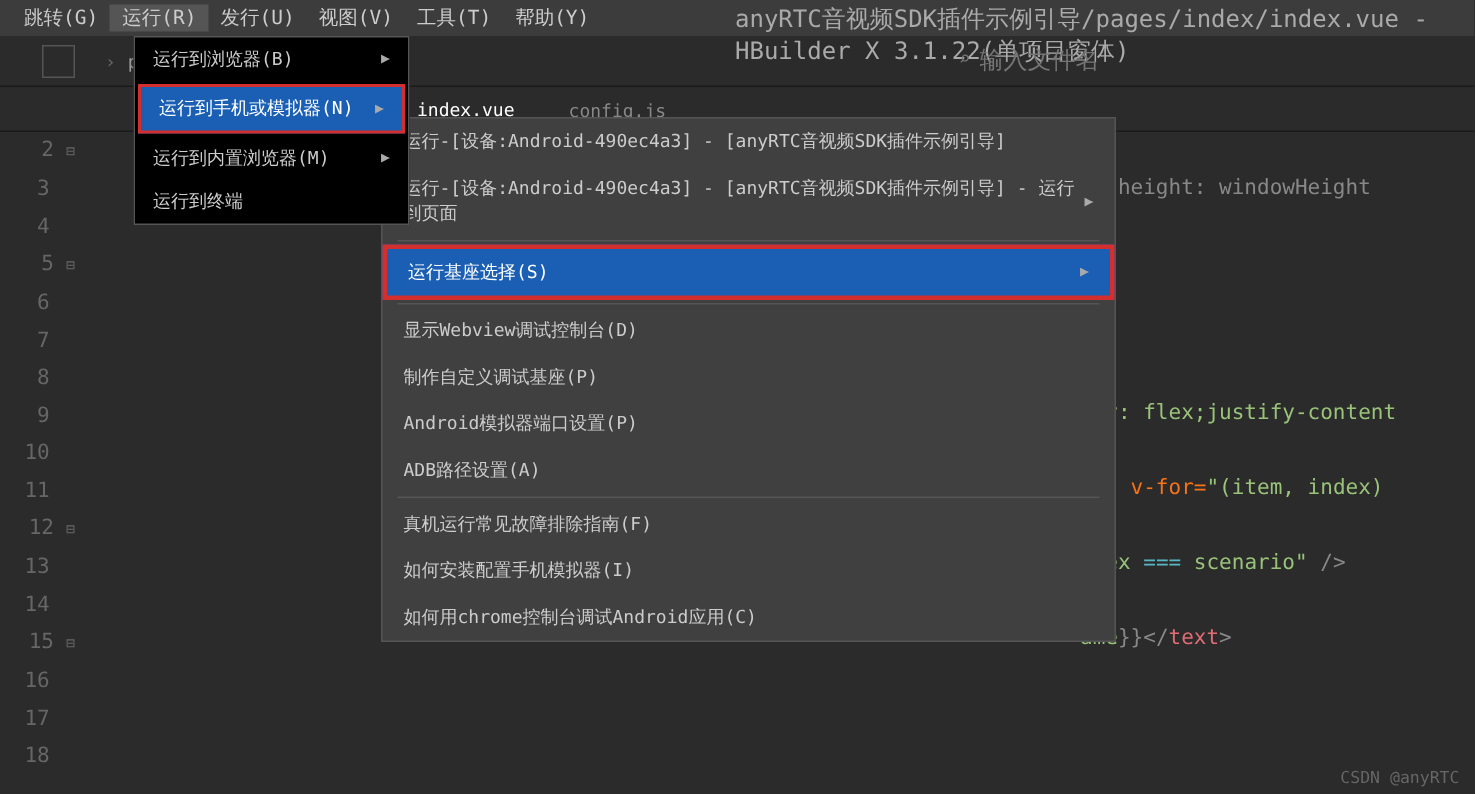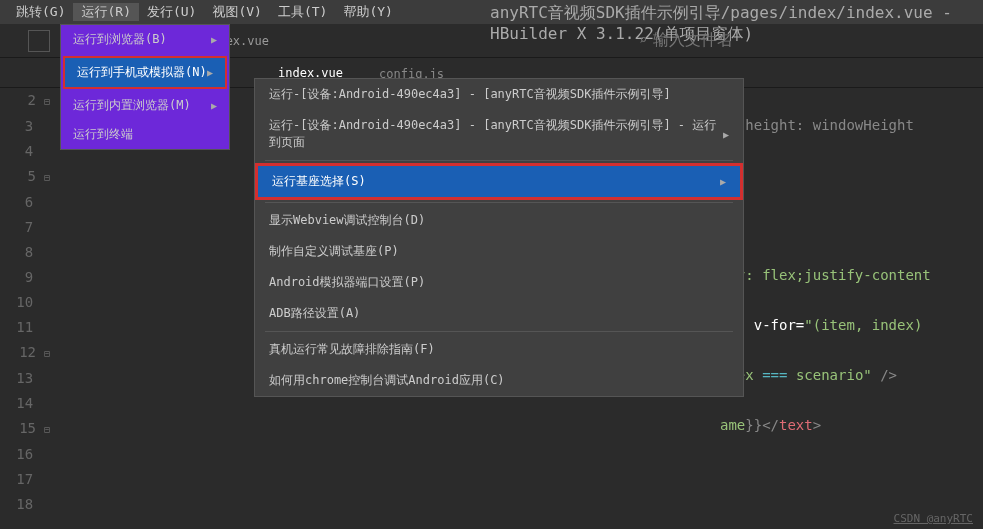--- a/index.html
+++ b/index.html
@@ -16,33 +16,33 @@
 .searchbox{position:absolute;right:120px;top:30px;display:flex;align-items:center;color:#777;}
 .searchbox input{background:transparent;border:none;color:#fde047;margin-left:6px;outline:none;font-size:16px;}
 .tabs{height:30px;background:#2b2b2b;display:flex;align-items:flex-end;padding-left:260px;border-bottom:1px solid #1a1a1a;}
 .tab{padding:6px 18px;color:#888;font-size:12px;}
 .tab.active{color:#fff;border-bottom:1px solid #7cb342;}
 .editor{position:absolute;top:88px;left:0;right:0;bottom:0;display:flex;}
 .gutter{width:60px;text-align:right;padding-right:10px;color:#666;font-family:Consolas,monospace;font-size:14px;line-height:25px;user-select:none;}
 .gutter .fold{display:inline-block;width:10px;color:#666;font-size:10px;margin-left:4px;}
 .code{flex:1;font-family:Consolas,monospace;font-size:14px;line-height:25px;white-space:pre;}
 .tag{color:#e06c75;}
-.attr{color:#ffffff;}
+.attr{color:#f97316;}
 .str{color:#98c379;}
 .op{color:#56b6c2;}
 .punc{color:#888;}
-.dropdown1{position:absolute;top:24px;left:60px;width:170px;background:#6d28d9;border:1px solid #555;z-index:10;}
+.dropdown1{position:absolute;top:24px;left:89px;width:184px;background:#000000;border:1px solid #555;z-index:10;}
 .dropdown1 .item{padding:6px 12px;color:#ccc;display:flex;justify-content:space-between;align-items:center;font-size:12px;}
 .dropdown1 .hl{background:#1a5fb4;color:#fff;border:2px solid #d32f2f;margin:2px;}
 .dropdown2{position:absolute;top:78px;left:254px;width:490px;background:#404040;border:1px solid #555;z-index:9;}
 .dropdown2 .item{padding:7px 14px;color:#ccc;display:flex;justify-content:space-between;align-items:center;font-size:12px;}
 .dropdown2 .sep{height:1px;background:#555;margin:2px 10px;}
 .dropdown2 .hl{background:#1a5fb4;color:#fff;border:3px solid #d32f2f;}
 .arrow{color:#aaa;font-size:10px;}
-.watermark{position:absolute;bottom:4px;right:10px;color:#666;font-size:11px;text-decoration:underline;}
+.watermark{position:absolute;bottom:4px;right:10px;color:#666;font-size:11px;}
 </style>
 </head>
 <body>
 
 <div class="menubar">
   <span>跳转(G)</span>
   <span class="active">运行(R)</span>
   <span>发行(U)</span>
   <span>视图(V)</span>
   <span>工具(T)</span>
@@ -153,17 +153,20 @@
       <span>Android模拟器端口设置(P)</span>
     </div>
   <div class="item">
       <span>ADB路径设置(A)</span>
     </div>
   <div class="sep"></div>
   <div class="item">
       <span>真机运行常见故障排除指南(F)</span>
     </div>
   <div class="item">
+      <span>如何安装配置手机模拟器(I)</span>
+    </div>
+  <div class="item">
       <span>如何用chrome控制台调试Android应用(C)</span>
     </div>
 </div>
 
 <div class="watermark">CSDN @anyRTC</div>
 
 </body></html>

